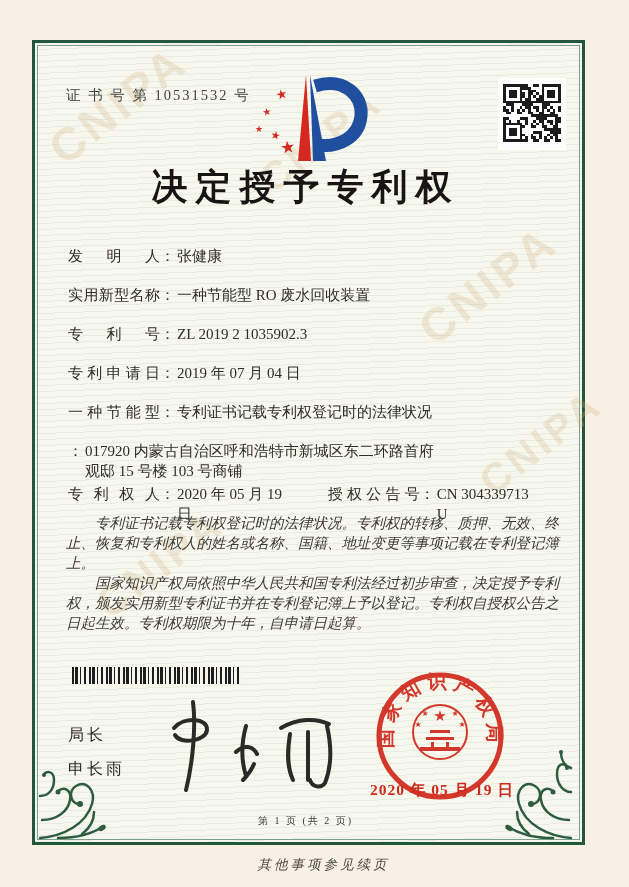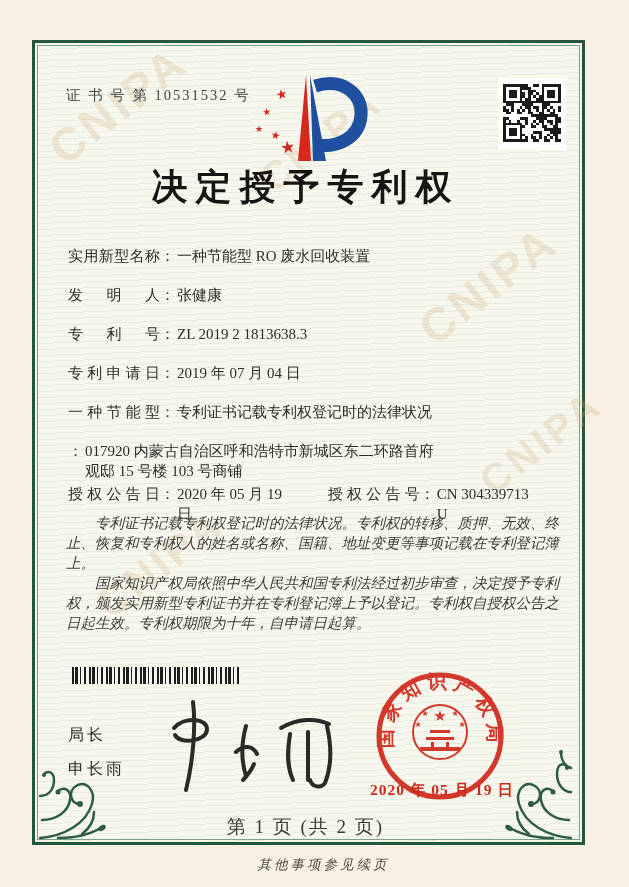--- a/index.html
+++ b/index.html
@@ -48,21 +48,21 @@
   
   .signer{position:absolute;left:68px;top:718px;font-family:"Liberation Sans",sans-serif;
     font-size:16px;color:#2a2a28;letter-spacing:3px;line-height:34px;}
   .sig-svg{position:absolute;left:148px;top:696px;}
   
   .seal-svg{position:absolute;left:368px;top:664px;opacity:0.92;}
   .seal-date{position:absolute;left:358px;top:780px;width:168px;text-align:center;
     font-size:15.5px;color:#cd2a1e;letter-spacing:1px;font-weight:bold;}
   
   .page-number{position:absolute;left:32px;top:814px;width:547px;text-align:center;
-    font-size:19px;color:#3c3b38;letter-spacing:2px;}
+    font-size:10px;color:#3c3b38;letter-spacing:2px;}
   .continuation{position:absolute;left:0;top:856px;width:629px;text-align:center;
     font-size:13.5px;font-style:italic;color:#4b4a45;letter-spacing:3px;margin-left:9px;}
   .corner{position:absolute;}
   .corner.bl{left:36px;top:738px;}
   .corner.br{left:483px;top:728px;transform:scaleX(-1);}
 </style>
 </head>
 <body>
 
 <div class="page">
@@ -532,50 +532,50 @@
         <i></i>
         <i></i>
         <i style="background: rgb(27, 27, 27);"></i>
         <i style="background: rgb(27, 27, 27);"></i>
       </div>
 
     <div class="title">决定授予专利权</div>
 
     <div class="fields">
       <div class="frow">
+        <span class="flabel">发明人</span>
+          <span class="fsep"></span>
+        <span class="fvalue">张健康</span>
+      </div>
+      <div class="frow">
         <span class="flabel">实用新型名称</span>
           <span class="fsep"></span>
         <span class="fvalue">一种节能型 RO 废水回收装置</span>
       </div>
       <div class="frow">
-        <span class="flabel">发明人</span>
-          <span class="fsep"></span>
-        <span class="fvalue">张健康</span>
-      </div>
-      <div class="frow">
         <span class="flabel">专利号</span>
           <span class="fsep"></span>
-        <span class="fvalue">ZL 2019 2 1813638.3</span>
+        <span class="fvalue">ZL 2019 2 1035902.3</span>
       </div>
       <div class="frow">
         <span class="flabel">专利申请日</span>
           <span class="fsep"></span>
         <span class="fvalue">2019 年 07 月 04 日</span>
       </div>
       <div class="frow">
         <span class="flabel">一种节能型</span>
           <span class="fsep"></span>
         <span class="fvalue">专利证书记载专利权登记时的法律状况</span>
       </div>
       <div class="frow address">
           <span class="fsep"></span>
         <span class="fvalue">017920 内蒙古自治区呼和浩特市新城区东二环路首府观邸 15 号楼 103 号商铺</span>
       </div>
       <div class="frow">
-        <span class="flabel">授权公告日</span>
+        <span class="flabel">专利权人</span>
           <span class="fsep"></span>
         <span class="fvalue">2020 年 05 月 19 日</span>
         <span class="pair2">
           <span class="flabel">授权公告号</span>
             <span class="fsep"></span>
           <span class="fvalue">CN 304339713 U</span>
         </span>
       </div>
     </div>
 

